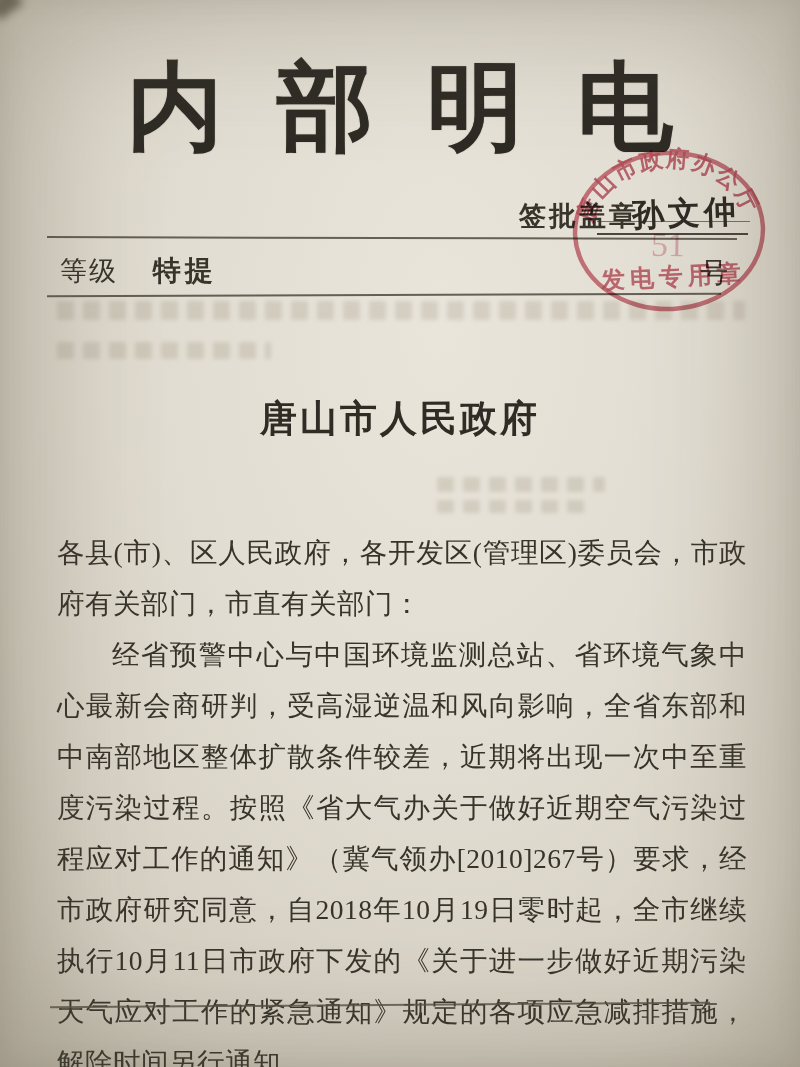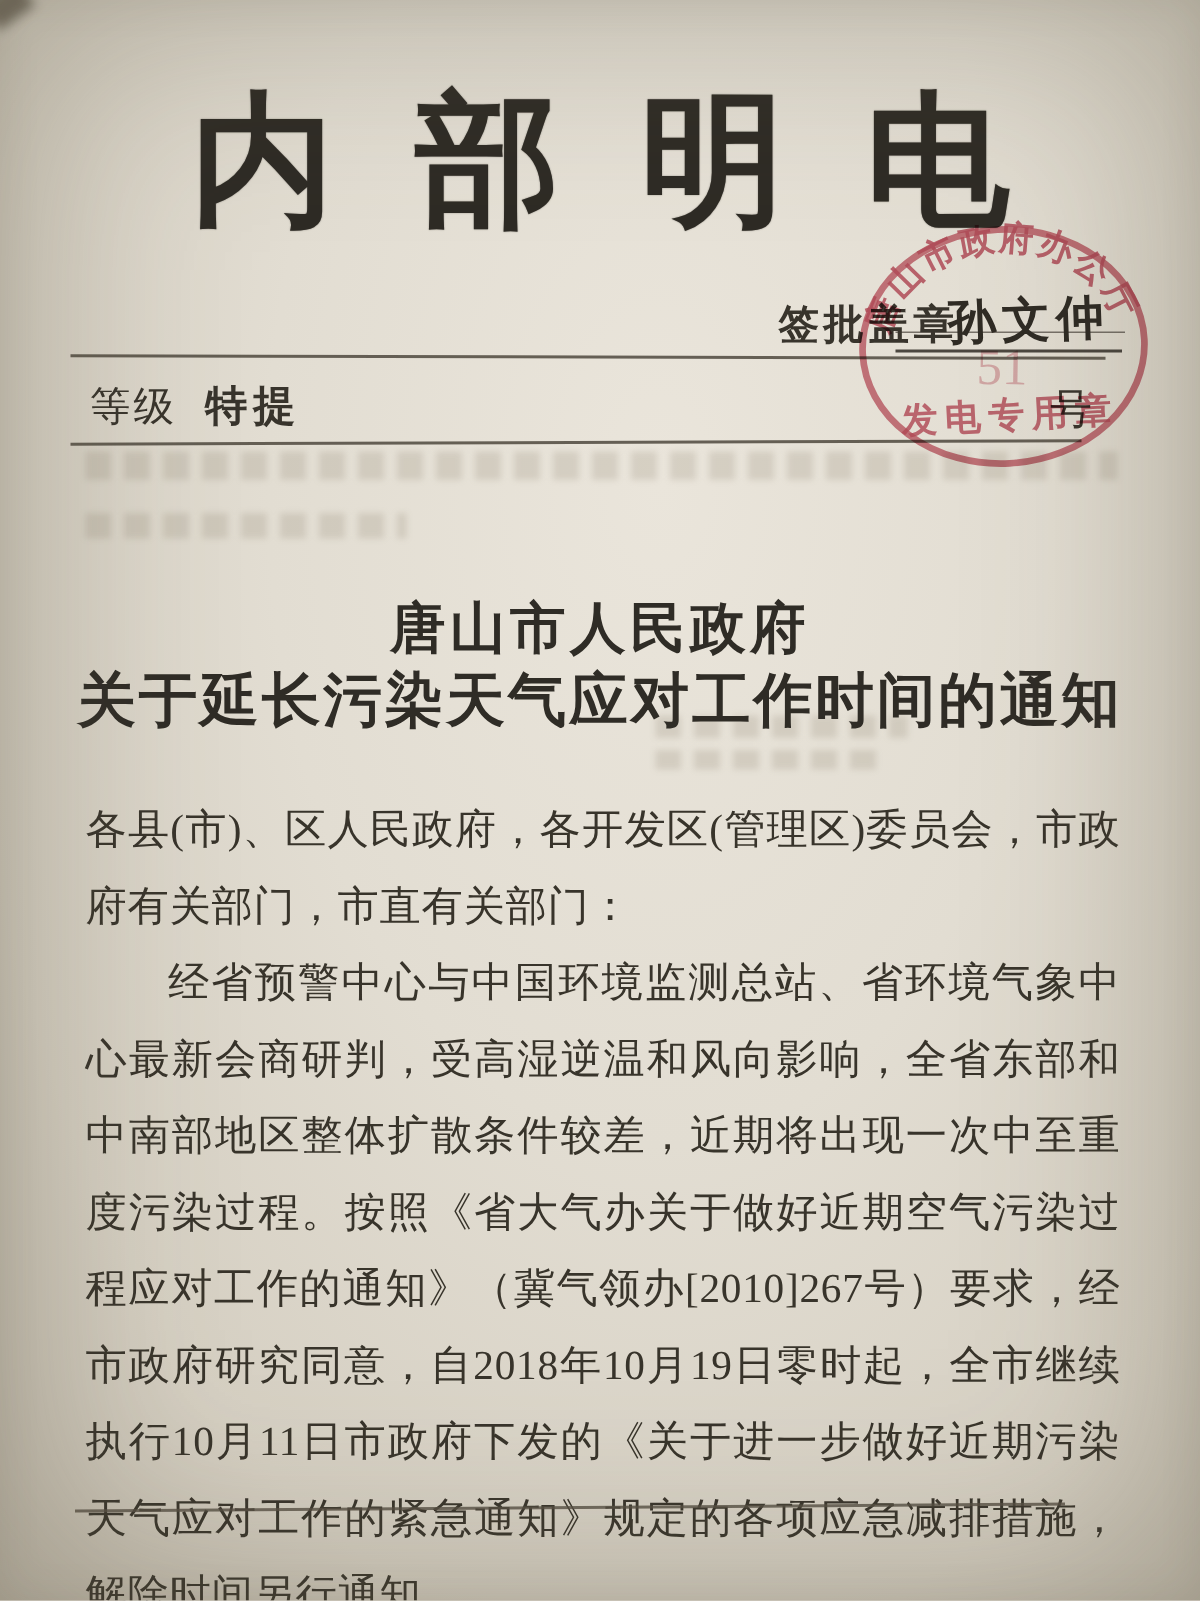--- a/index.html
+++ b/index.html
@@ -36,21 +36,21 @@
     transform:rotate(-2deg);letter-spacing:4px;font-weight:600;z-index:3;
   }
   .sign-midline{position:absolute;top:221px;left:597px;width:153px;height:0;
     border-top:1.5px solid rgba(60,54,46,.65);z-index:1;}
   .sign-underline{position:absolute;top:233px;left:597px;width:151px;height:0;
     border-top:2px solid rgba(48,43,36,.85);z-index:2;}
   .rule{position:absolute;height:0;border-top:2px solid rgba(78,72,61,.85);}
   .rule1{top:237px;left:47px;width:690px;transform:rotate(.15deg);}
   .rule2{top:294px;left:47px;width:674px;transform:rotate(-.2deg);}
   .level{top:252px;left:60px;font-size:27px;letter-spacing:2px;}
-  .level .val{font-family:"Liberation Sans","DejaVu Sans",sans-serif;font-weight:700;font-size:28px;letter-spacing:4px;margin-left:10px;}
+  .level .val{font-family:"Liberation Sans","DejaVu Sans",sans-serif;font-weight:700;font-size:28px;letter-spacing:4px;margin-left:26px;}
   .docno-prefix{top:254px;left:545px;font-size:28px;letter-spacing:4px;}
   .docno-suffix{top:254px;left:700px;font-size:28px;}
   
   .ghost{position:absolute;filter:blur(2.2px);opacity:.55;
     background:repeating-linear-gradient(90deg, rgba(137,126,106,.38) 0 17px, rgba(137,126,106,0) 17px 26px);}
   .g1{left:57px;top:301px;width:688px;height:19px;}
   .g2{left:57px;top:342px;width:214px;height:17px;}
   .g3{left:437px;top:477px;width:168px;height:15px;}
   .g4{left:437px;top:500px;width:150px;height:13px;}
   
@@ -97,21 +97,20 @@
   <div class="hrow docno-suffix">号</div>
 
   <div class="rule rule2"></div>
 
   <div class="ghost g1"></div>
   <div class="ghost g2"></div>
   <div class="ghost g3"></div>
   <div class="ghost g4"></div>
 
   <h2 class="doc-title l1">唐山市人民政府</h2>
-  <h2 class="doc-title l2">关于延长污染天气应对工作时间的通知</h2>
 
   <div class="body-text">
     <p class="salutation">各县(市)、区人民政府，各开发区(管理区)委员会，市政府有关部门，市直有关部门：</p>
     <p class="para">经省预警中心与中国环境监测总站、省环境气象中心最新会商研判，受高湿逆温和风向影响，全省东部和中南部地区整体扩散条件较差，近期将出现一次中至重度污染过程。按照《省大气办关于做好近期空气污染过程应对工作的通知》（冀气领办[2010]267号）要求，经市政府研究同意，自2018年10月19日零时起，全市继续执行10月11日市政府下发的《关于进一步做好近期污染天气应对工作的紧急通知》规定的各项应急减排措施，解除时间另行通知。</p>
   </div>
 
   <div class="rule foot-rule"></div>
 
   <svg class="stamp" viewBox="0 0 206 174" xmlns="http://www.w3.org/2000/svg">
     <ellipse cx="103" cy="87" rx="94" ry="78" fill="none" stroke="rgba(197,84,102,0.75)" stroke-width="4.5"></ellipse>

